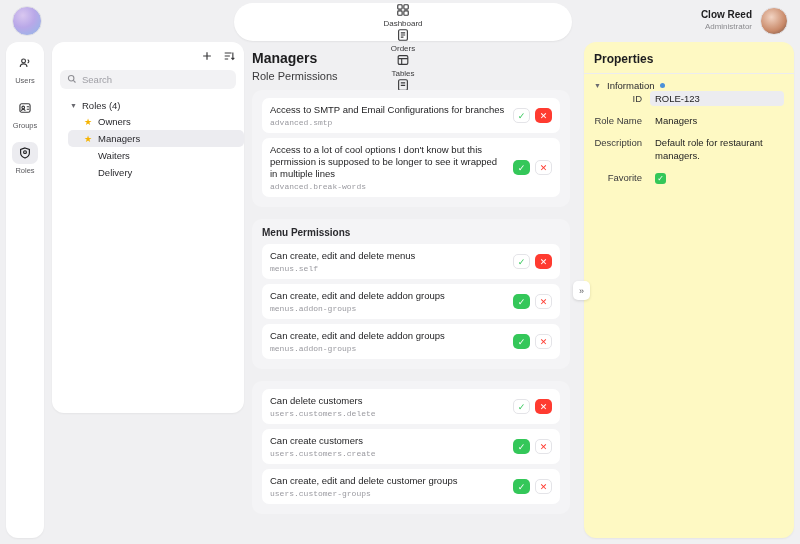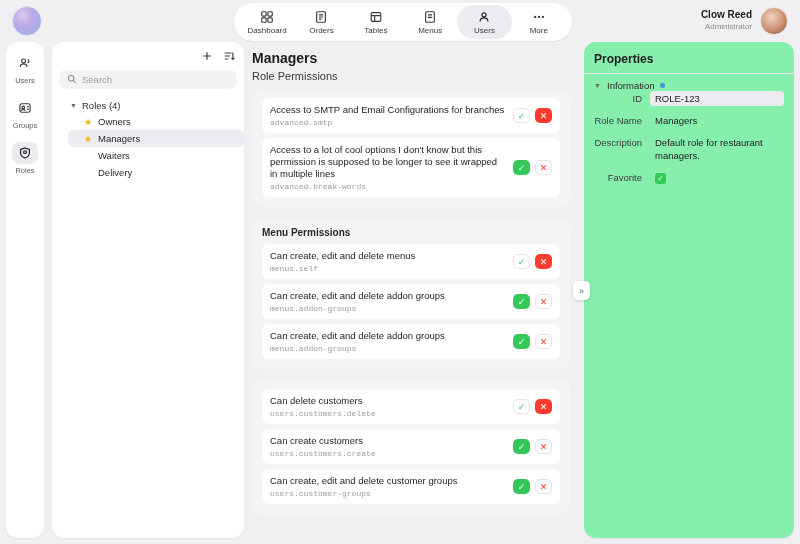--- a/index.html
+++ b/index.html
@@ -25,20 +25,21 @@
     background: radial-gradient(circle at 35% 30%, #d9c7f0 0%, #b9a8e8 45%, #8fb8e8 100%);
     border: 1px solid #e2e2e6;
   }
   .nav {
     position: absolute; left: 234px; top: 3px;
     height: 38px; width: 338px;
     background: #ffffff; border-radius: 19px;
     display: flex; align-items: center; justify-content: space-around;
     box-shadow: 0 1px 2px rgba(0,0,0,.06);
     padding: 0 6px;
+    flex-direction: column;
   }
   .nav-item {
     display: flex; flex-direction: column; align-items: center; justify-content: center;
     gap: 2px; width: 56px; height: 34px; border-radius: 17px;
     color: #3a3a3c; cursor: pointer;
   }
   .nav-item.active { background: #ececf0; }
   .nav-item .nlabel { font-size: 8px; line-height: 9px; }
   .nav-ico { width: 14px; height: 14px; display:block; }
 
@@ -69,21 +70,21 @@
   }
   .rail-box {
     width: 26px; height: 22px; border-radius: 7px;
     display: flex; align-items: center; justify-content: center;
   }
   .rail-item.active .rail-box { background: #ececf0; }
   .rail-label { font-size: 7.5px; color: #5a5a5e; }
 
   
   .tree-panel {
-    position: absolute; left: 52px; top: 42px; width: 192px; height: 496px;
+    position: absolute; left: 52px; top: 42px; width: 192px; height: 371px;
     background: #fff; border-radius: 12px;
     box-shadow: 0 1px 2px rgba(0,0,0,.05);
     padding: 8px;
   }
   .tree-tools {
     position: absolute; right: 8px; top: 7px;
     display: flex; gap: 8px; align-items: center; color: #3a3a3c;
   }
   .tool-btn { cursor: pointer; width: 14px; height: 14px; display: flex; align-items: center; justify-content: center; }
   .search-box {
@@ -144,21 +145,21 @@
     font-size: 9px; color: #fff; cursor: pointer;
   }
   .tg.check-on { background: #34c759; }
   .tg.check-off { background: #ffffff; color: #34c759; border: 1px solid #e4e4e8; }
   .tg.x-on { background: #ff3b30; }
   .tg.x-off { background: #ffffff; color: #ff3b30; border: 1px solid #e4e4e8; }
 
   
   .props {
     position: absolute; left: 584px; top: 42px; width: 210px; height: 496px;
-    background: #86efac; border-radius: 12px;
+    background: #fef9c3; border-radius: 12px;
     box-shadow: 0 1px 2px rgba(0,0,0,.05);
     padding: 10px 10px 0 10px;
   }
   .props-title { font-size: 12px; font-weight: bold; color: #1d1d1f; padding-bottom: 7px; }
   .props-divider { height: 1px; background: #ececf0; margin: 0 -10px 6px -10px; }
   .section-head {
     display: flex; align-items: center; gap: 5px;
     font-size: 9.5px; color: #2a2a2e; cursor: pointer;
   }
   .dirty-dot { width: 5px; height: 5px; border-radius: 50%; background: #4a90d9; }

